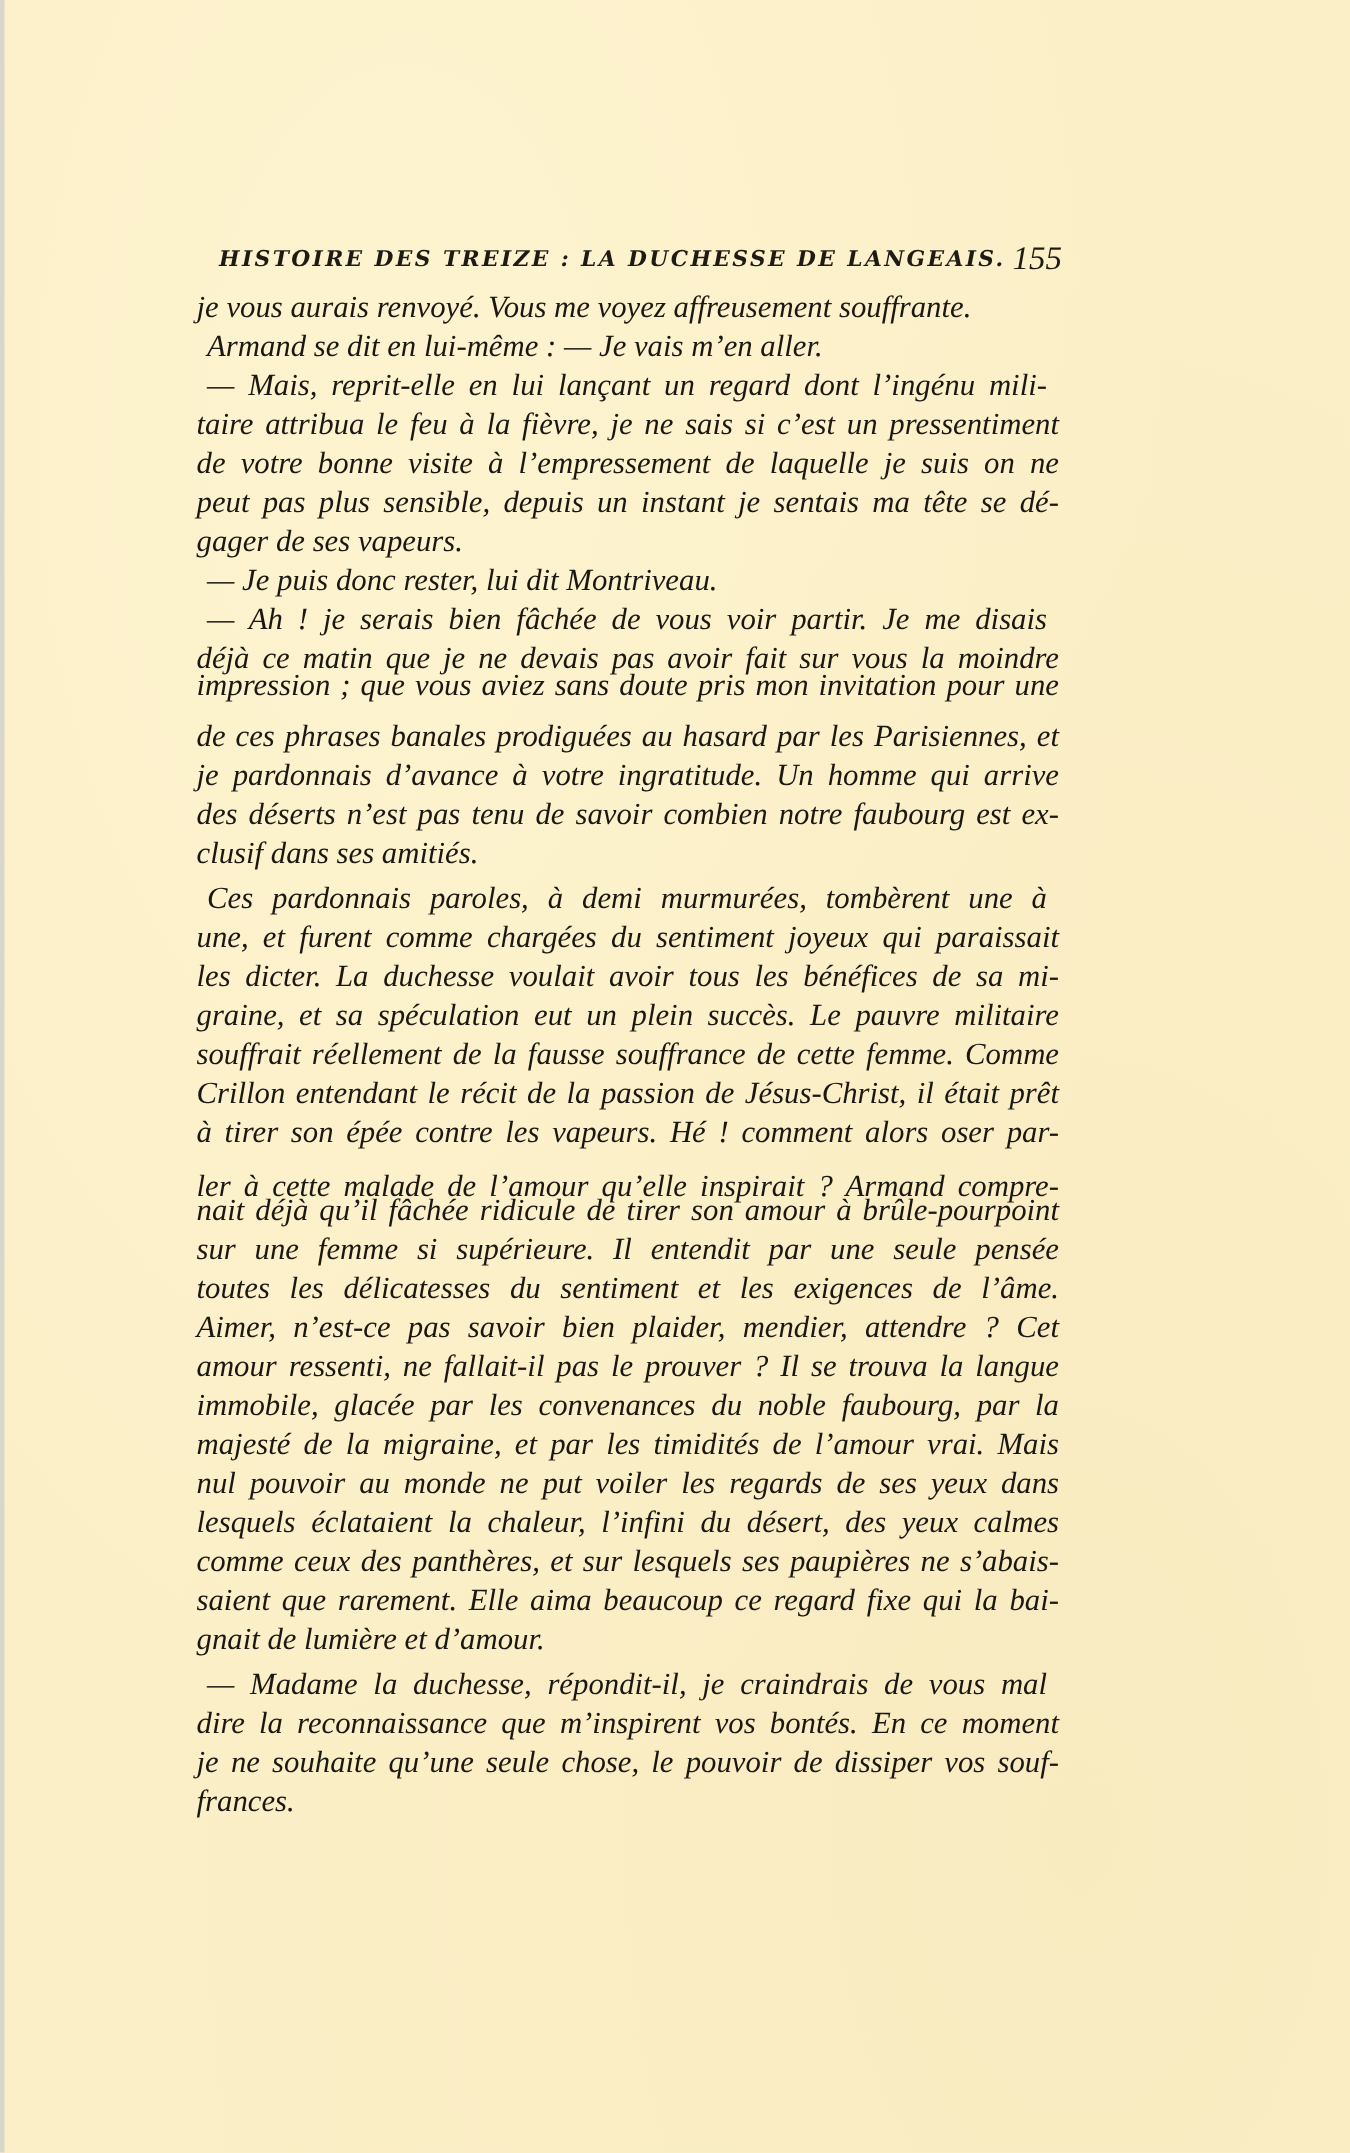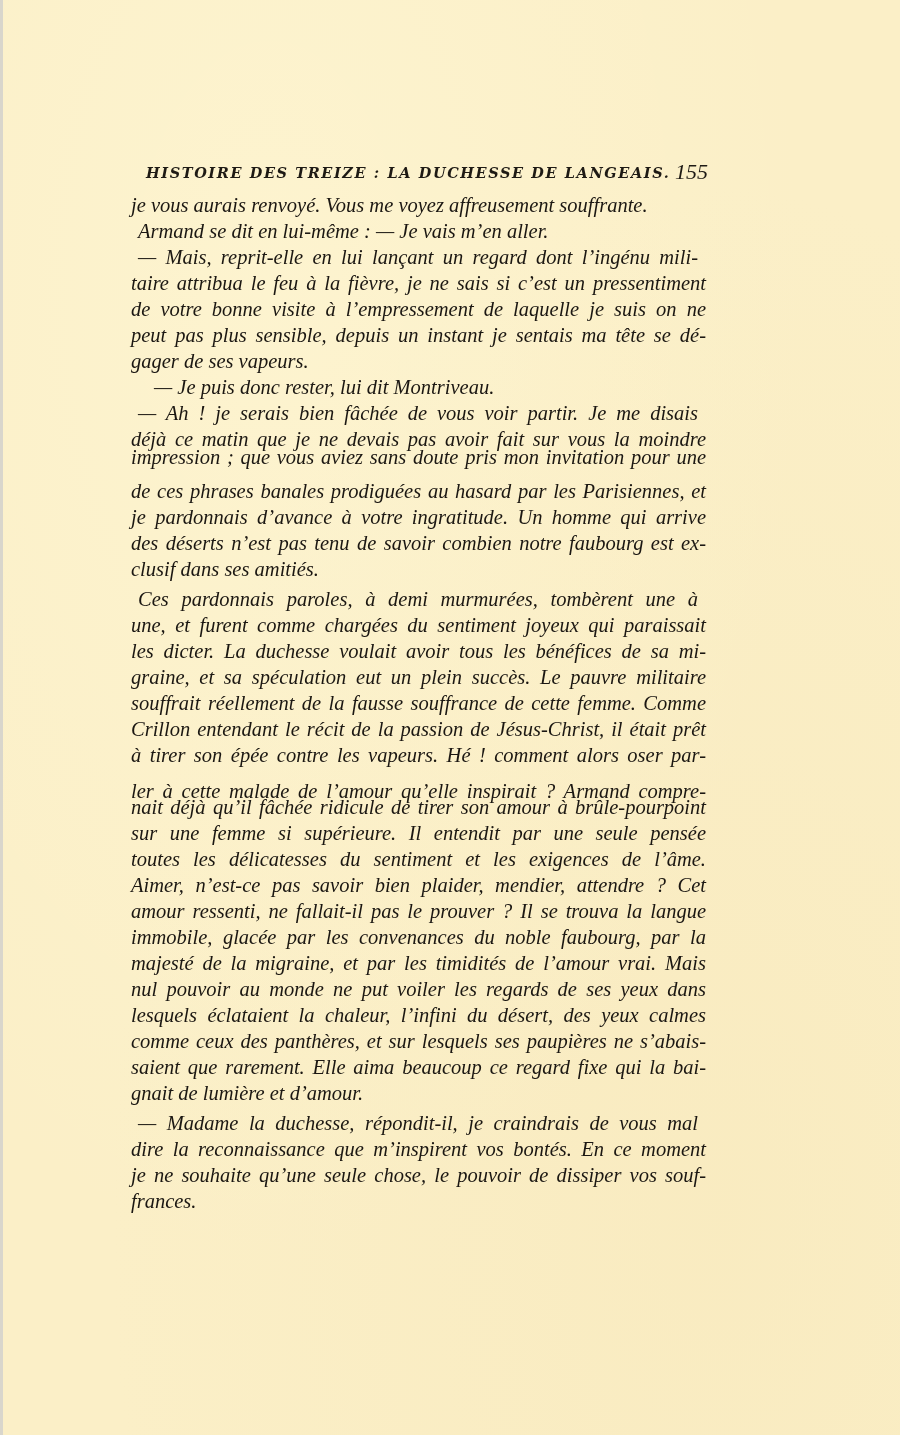--- a/index.html
+++ b/index.html
@@ -61,21 +61,21 @@
   </div>
 
   <div id="body-text">
       <div class="line last" style="top: 192px;">je vous aurais renvoyé. Vous me voyez affreusement souffrante.</div>
       <div class="line indent last" style="top: 218px;">Armand se dit en lui-même : — Je vais m’en aller.</div>
       <div class="line indent" style="top: 244px;">— Mais, reprit-elle en lui lançant un regard dont l’ingénu mili-</div>
       <div class="line" style="top: 270px;">taire attribua le feu à la fièvre, je ne sais si c’est un pressentiment</div>
       <div class="line" style="top: 296px;">de votre bonne visite à l’empressement de laquelle je suis on ne</div>
       <div class="line" style="top: 322px;">peut pas plus sensible, depuis un instant je sentais ma tête se dé-</div>
       <div class="line last" style="top: 348px;">gager de ses vapeurs.</div>
-      <div class="line indent last" style="top: 374px; margin-left: 16px;">— Je puis donc rester, lui dit Montriveau.</div>
+      <div class="line indent last" style="top: 374px;">— Je puis donc rester, lui dit Montriveau.</div>
       <div class="line indent" style="top: 400px;">— Ah ! je serais bien fâchée de vous voir partir. Je me disais</div>
       <div class="line" style="top: 426px;">déjà ce matin que je ne devais pas avoir fait sur vous la moindre</div>
       <div class="line" style="top: 444px;">impression ; que vous aviez sans doute pris mon invitation pour une</div>
       <div class="line" style="top: 478px;">de ces phrases banales prodiguées au hasard par les Parisiennes, et</div>
       <div class="line" style="top: 504px;">je pardonnais d’avance à votre ingratitude. Un homme qui arrive</div>
       <div class="line" style="top: 530px;">des déserts n’est pas tenu de savoir combien notre faubourg est ex-</div>
       <div class="line last" style="top: 556px;">clusif dans ses amitiés.</div>
       <div class="line indent" style="top: 586px;">Ces pardonnais paroles, à demi murmurées, tombèrent une à</div>
       <div class="line" style="top: 612px;">une, et furent comme chargées du sentiment joyeux qui paraissait</div>
       <div class="line" style="top: 638px;">les dicter. La duchesse voulait avoir tous les bénéfices de sa mi-</div>

